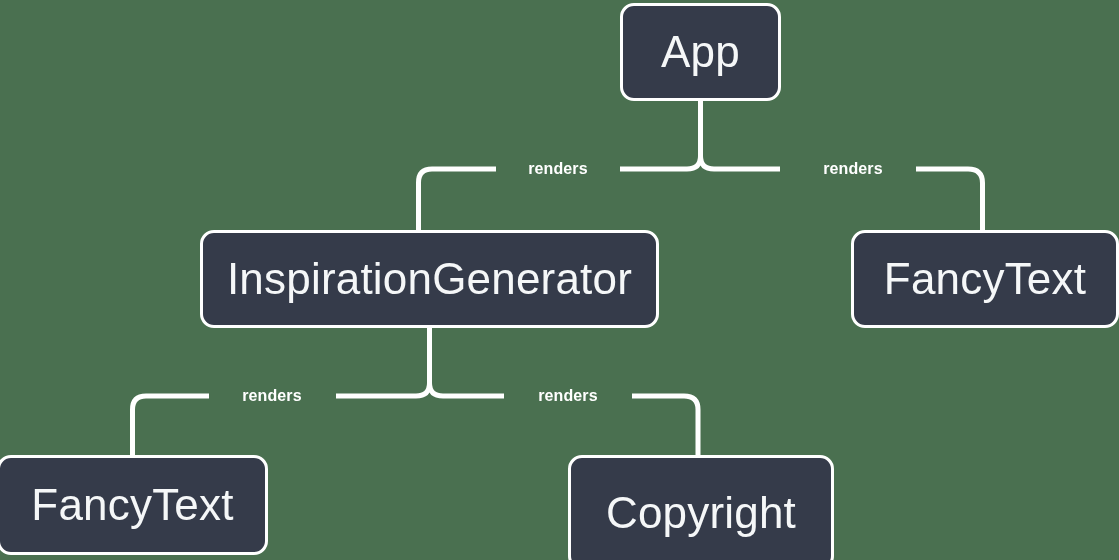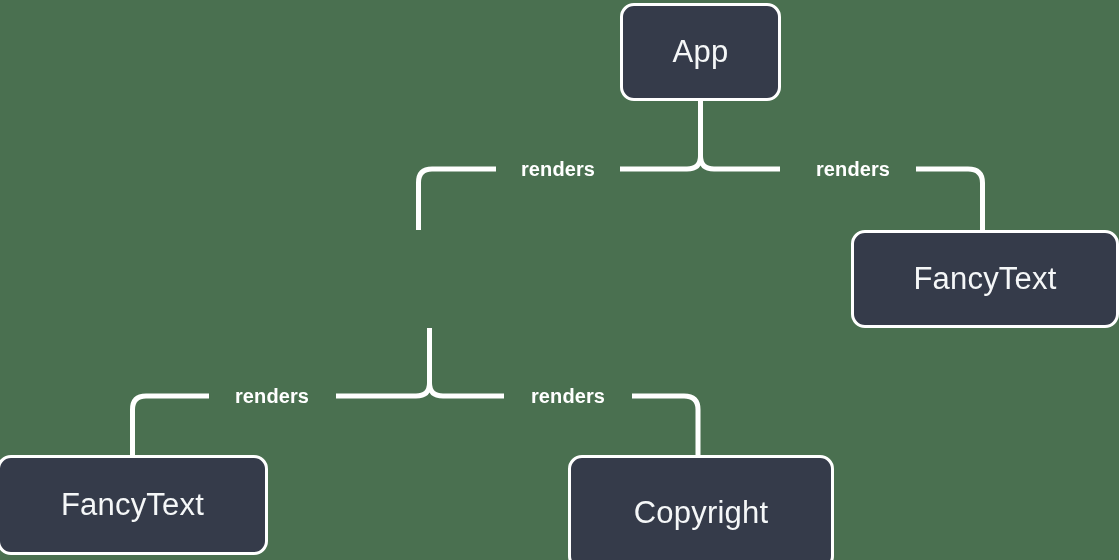--- a/index.html
+++ b/index.html
@@ -30,30 +30,30 @@
   .node {
     position: absolute;
     box-sizing: border-box;
     background: #353b4a;
     border: 3px solid #ffffff;
     border-radius: 14px;
     color: #f5f7f8;
     display: flex;
     align-items: center;
     justify-content: center;
-    font-size: 31px;
+    font-size: 44px;
     font-weight: 400;
     letter-spacing: 0.2px;
     white-space: nowrap;
     z-index: 2;
   }
   .edge-label {
     position: absolute;
     color: #ffffff;
-    font-size: 20px;
+    font-size: 16px;
     font-weight: 600;
     letter-spacing: 0.1px;
     white-space: nowrap;
     transform: translate(-50%, -50%);
     z-index: 3;
   }
 </style>
 </head>
 <body>
 
@@ -79,20 +79,23 @@
 
       <path d="M 632 396 L 684 396 Q 698 396 698 409.5 L 698 455"></path>
 
     </g>
   </svg>
 
   <div class="node" style="left:620px; top:3px; width:161px; height:98px;">
     <span>App</span>
   </div>
 
+  <div class="node" style="left:200px; top:230px; width:459px; height:98px;">
+    <span>InspirationGenerator</span>
+  </div>
 
   <div class="node" style="left:851px; top:230px; width:268px; height:98px;">
     <span>FancyText</span>
   </div>
 
   <div class="node" style="left:-3px; top:455px; width:271px; height:100px;">
     <span>FancyText</span>
   </div>
 
   <div class="node" style="left:568px; top:455px; width:266px; height:115px;">

